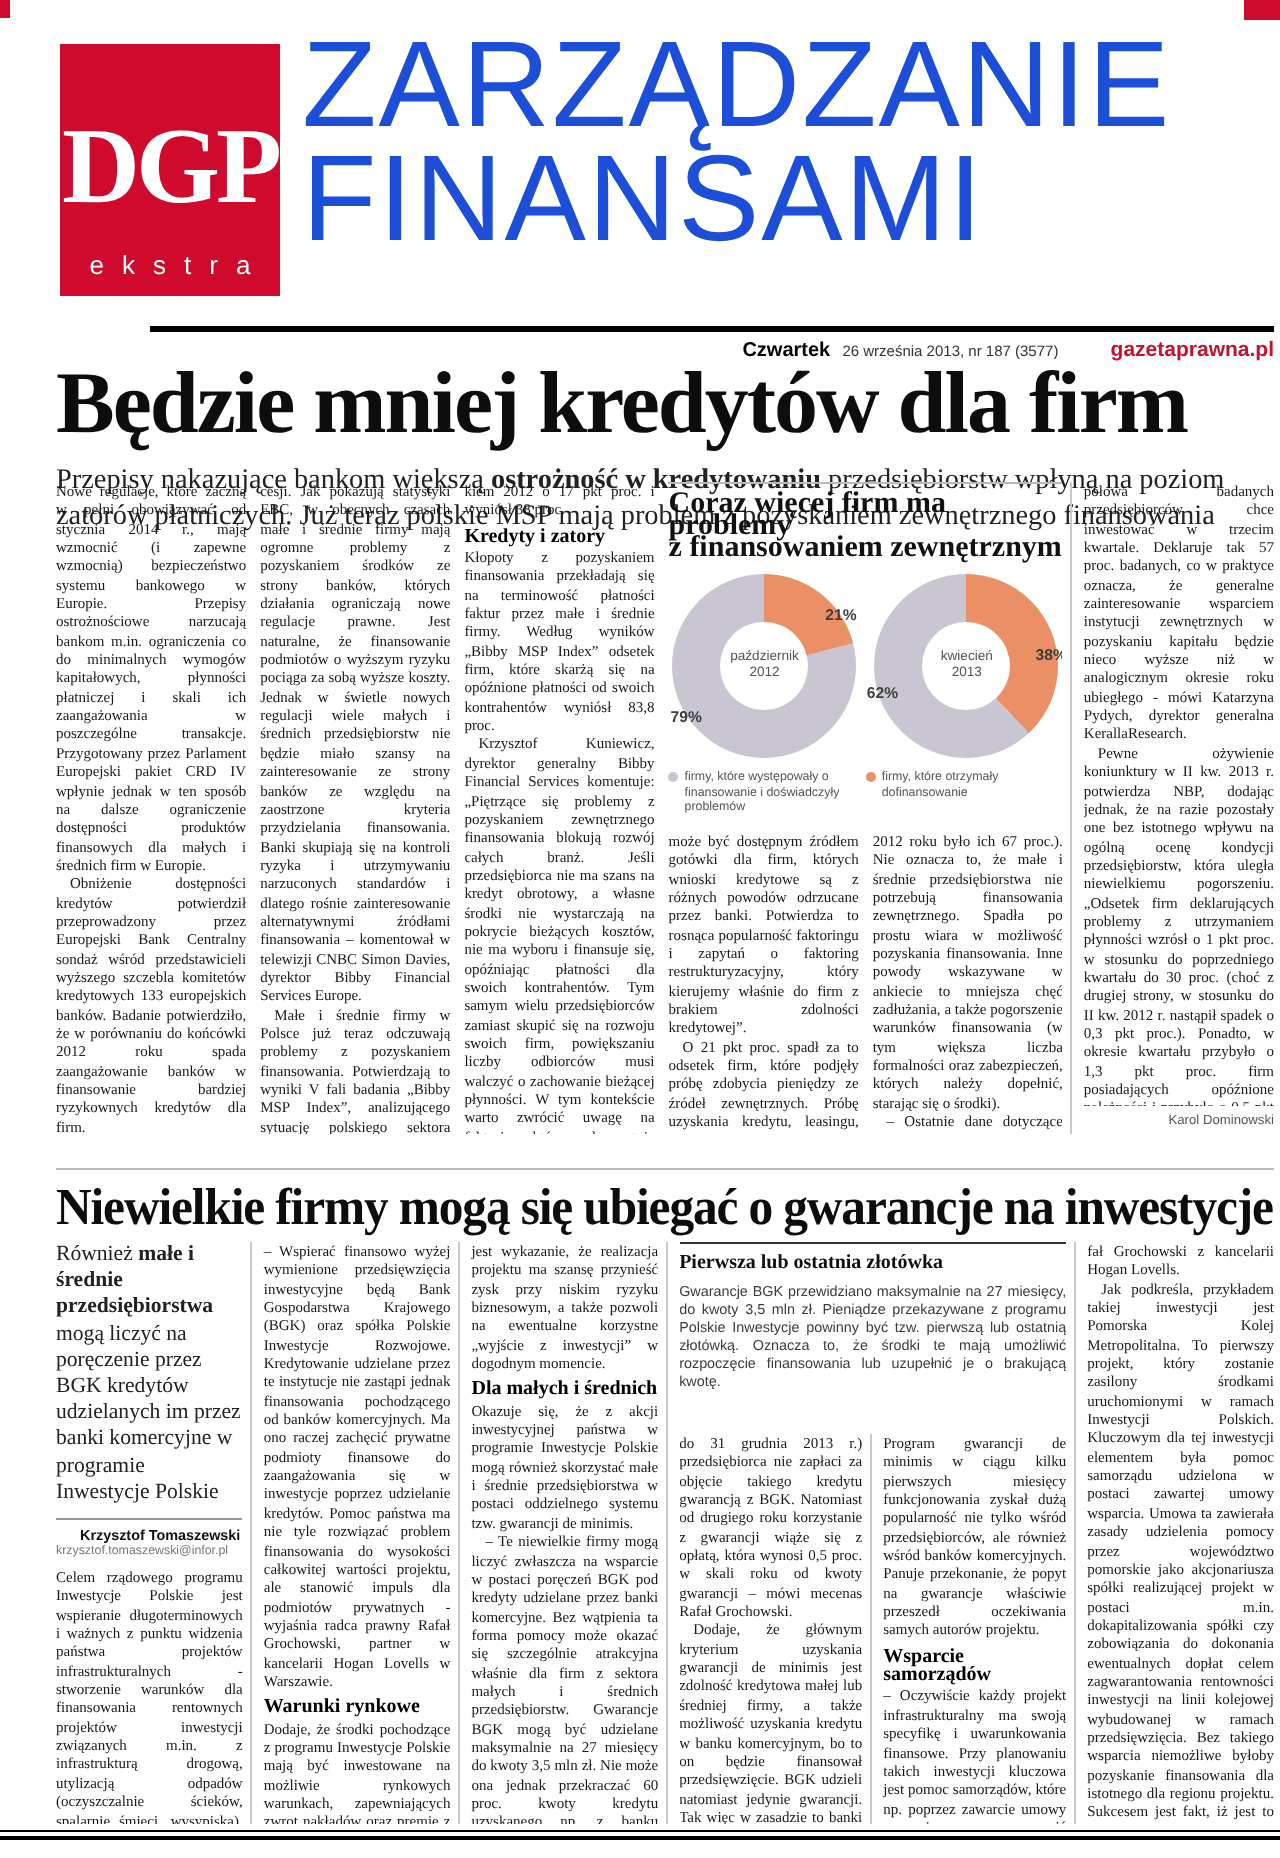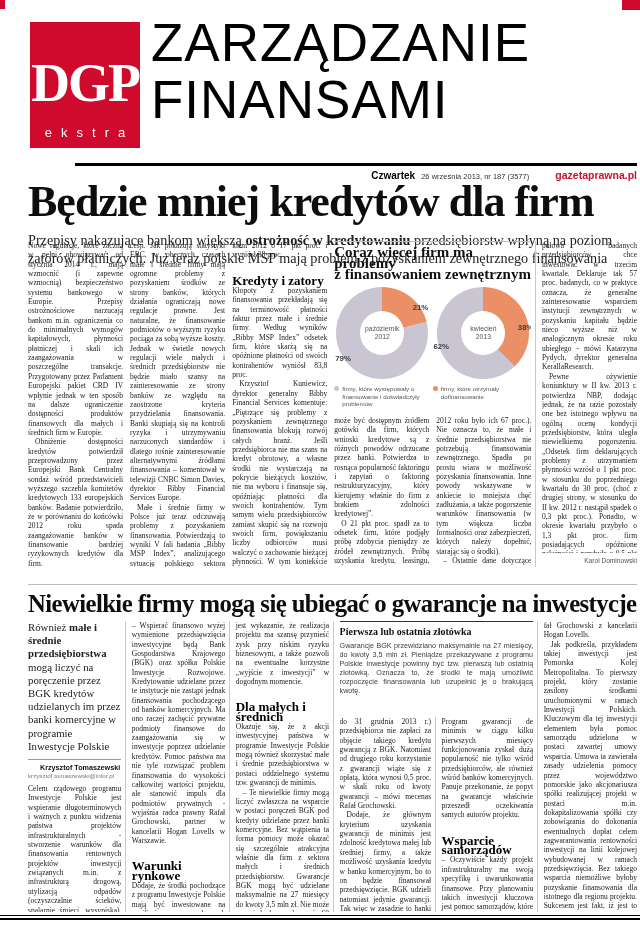--- a/index.html
+++ b/index.html
@@ -9,40 +9,40 @@
   .crop-tl{position:absolute;left:0;top:0;width:5px;height:9px;background:#cf0a2c;}
   .crop-tr{position:absolute;right:0;top:0;width:18px;height:10px;background:#cf0a2c;}
 
   
   .logo{position:absolute;left:30px;top:22px;width:110px;height:126px;background:#cf0a2c;color:#fff;}
   .logo-main{font-family:"Liberation Serif",serif;font-size:54px;font-weight:bold;
              text-align:center;margin-top:30px;letter-spacing:-2px;}
   .logo-sub{position:absolute;bottom:8px;left:0;width:100%;text-align:center;
             font-family:"Liberation Sans",sans-serif;font-size:13px;letter-spacing:9px;text-indent:9px;}
   .mast-title{position:absolute;left:151px;top:14px;font-family:"Liberation Sans",sans-serif;
-              font-weight:200;font-size:53px;line-height:57px;color:#000000;letter-spacing:1px;}
+              font-weight:200;font-size:61px;line-height:57px;color:#1d4ed8;letter-spacing:1px;}
   .mast-rule{position:absolute;left:75px;right:3px;top:163px;height:3px;background:#000;}
   .dateline{position:absolute;right:3px;top:169px;font-family:"Liberation Sans",sans-serif;
             font-size:7.5px;color:#333;white-space:nowrap;}
   .dateline .day{font-weight:bold;font-size:10px;color:#000;margin-right:4px;}
   .dateline .site{color:#c41230;font-weight:bold;font-size:10.5px;margin-left:24px;}
 
   
   .h1{position:absolute;left:28px;top:176px;font-size:44px;font-weight:bold;color:#0d0d0d;
       letter-spacing:-1px;white-space:nowrap;}
   .lead{position:absolute;left:28px;top:232px;width:609px;font-size:14.2px;line-height:17.5px;color:#222;}
   .a1row{position:absolute;left:28px;top:241px;width:609px;height:326px;display:flex;}
   .col{flex:1;padding:0 3.5px;overflow:hidden;}
   .col:first-child{padding-left:0;} .col:last-child{padding-right:0;}
   .wide{flex:2.073;}
   .ruled{border-left:1px solid #c9c9c9;padding-left:6px;}
   .bt{font-size:7.5px;line-height:9.35px;text-align:justify;color:#191919;}
   .bt p{margin:0;}
   .ind{text-indent:7px;}
-  .sub{font-weight:bold;font-size:13px;margin:16px 0 1px;color:#000;text-align:left;}
+  .sub{font-weight:bold;font-size:10px;margin:4px 0 1px;color:#000;text-align:left;}
   .a1c6{position:relative;}
   .a1c6 .bt{height:312px;overflow:hidden;}
   .byline{position:absolute;right:0;bottom:2px;font-family:"Liberation Sans",sans-serif;
           font-size:6.6px;color:#555;}
 
   
   .chart{border-top:1px solid #b9b9b9;padding-top:5px;height:165px;overflow:hidden;margin-bottom:4px;}
   .chart-title{font-weight:bold;font-size:15px;line-height:11px;color:#111;}
   .donut-row{display:flex;justify-content:space-between;margin-top:7px;padding:0 2px;}
   .donut{position:relative;width:92px;height:92px;border-radius:50%;}

